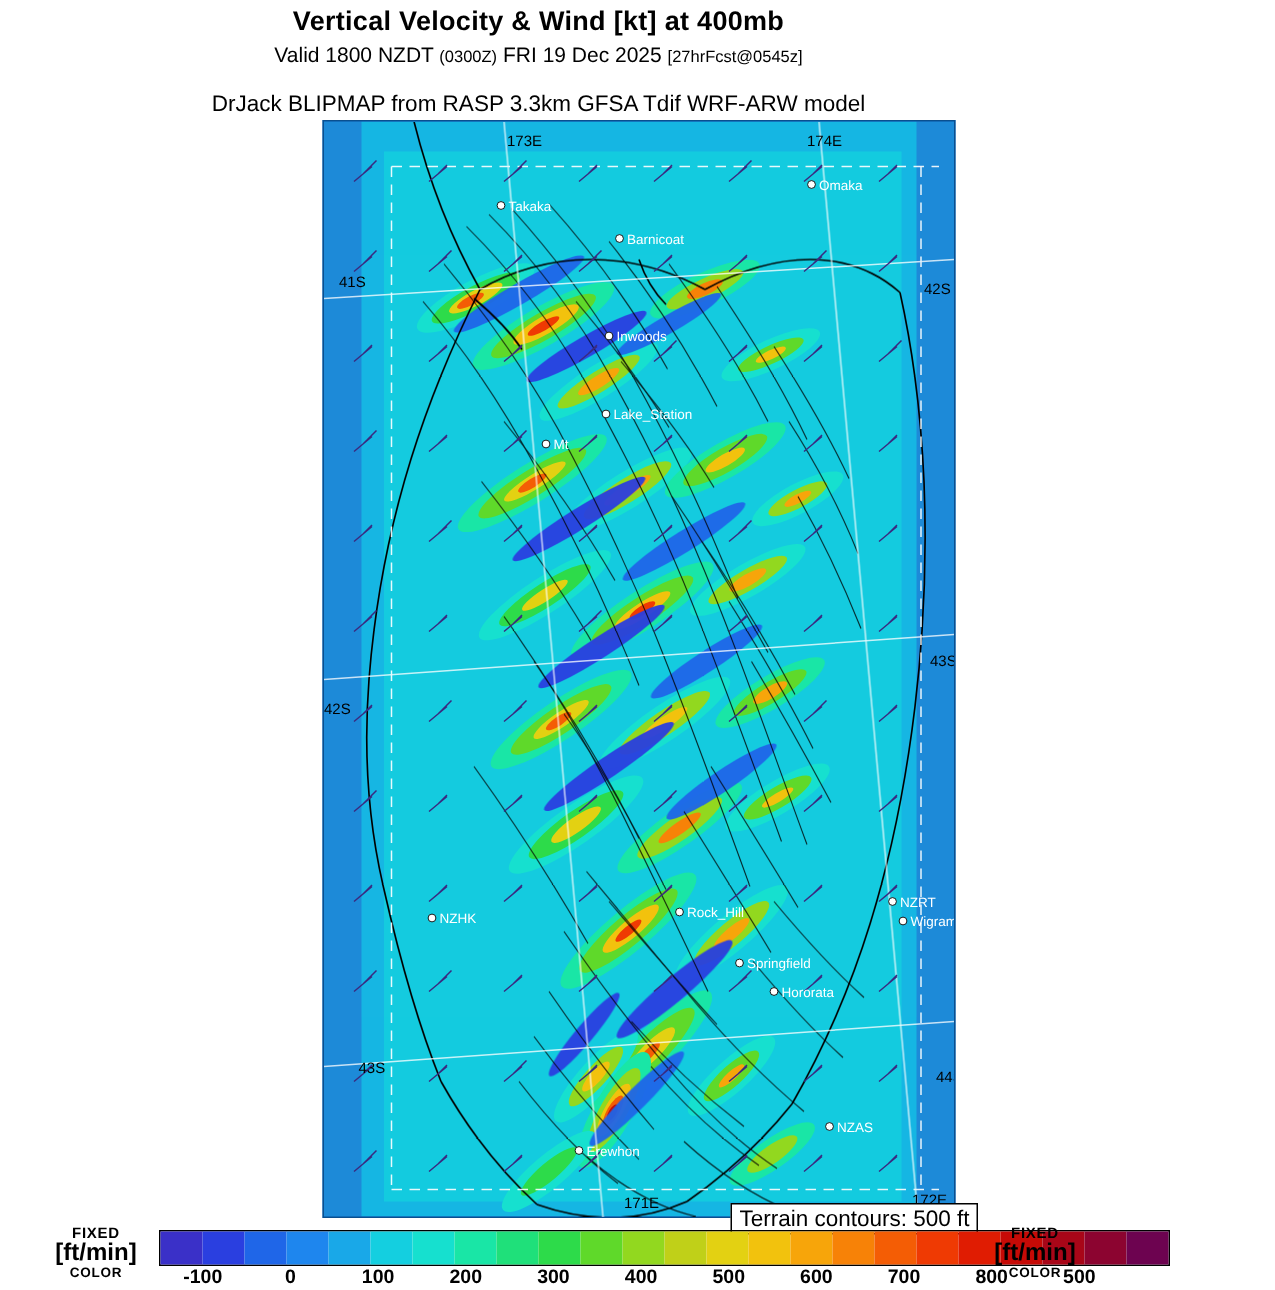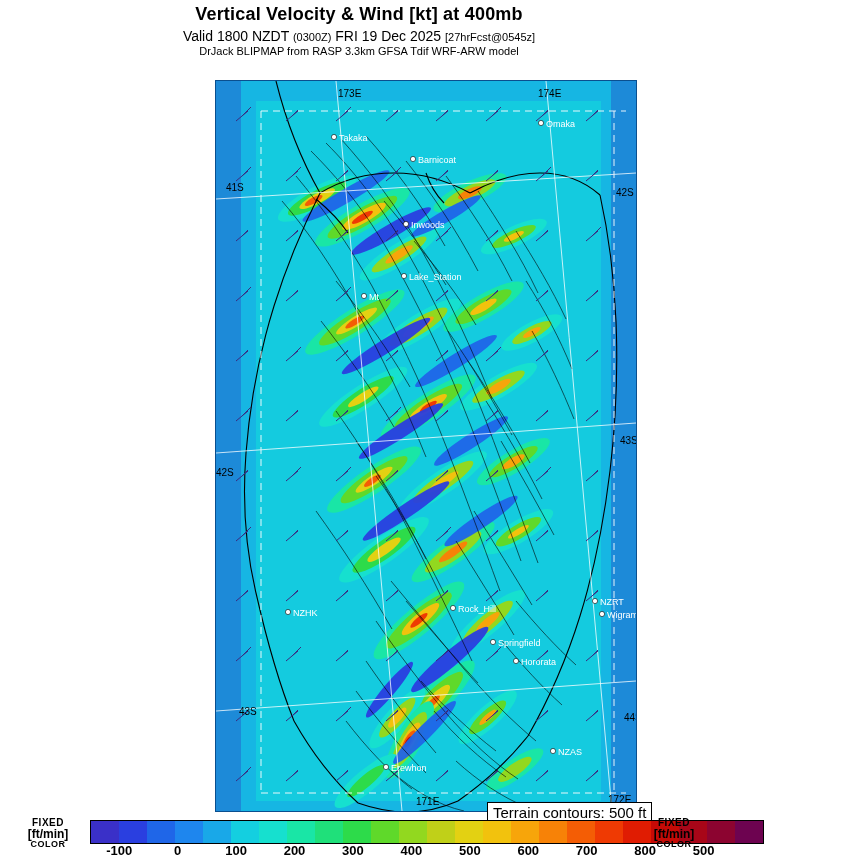--- a/index.html
+++ b/index.html
@@ -4,32 +4,32 @@
 <style>
   html,body{margin:0;padding:0;background:#ffffff;}
   body{width:850px;height:860px;position:relative;font-family:"Liberation Sans",sans-serif;overflow:hidden;}
 
   
   .title-block{position:absolute;top:0;left:0;width:718px;text-align:center;}
   .t1{font-size:18px;font-weight:bold;color:#000;letter-spacing:.2px;margin-top:4px;}
   .t2{font-size:14px;color:#000;margin-top:3px;}
   .t2 .small{font-size:11px;}
   .t2 .fcst{font-size:11px;}
-  .t3{font-size:11px;color:#000;margin-top:1px;}
+  .t3{font-size:15px;color:#000;margin-top:17px;}
 
   
   #map{position:absolute;left:215px;top:80px;width:420px;height:730px;
        background:#1a7fd4;overflow:hidden;border:1px solid #0a4f8f;}
   #map svg{display:block;}
 
   
-  #cbar-wrap{position:absolute;left:0;top:818px;width:714px;height:42px;}
+  #cbar-wrap{position:absolute;left:16px;top:818px;width:714px;height:42px;}
   .cb-side{position:absolute;top:0;width:60px;text-align:center;line-height:1.0;}
   .cb-side .l1{font-size:10px;font-weight:bold;color:#000;letter-spacing:.5px;}
-  .cb-side .l2{font-size:12px;font-weight:bold;color:#000;}
+  .cb-side .l2{font-size:16px;font-weight:bold;color:#000;}
   .cb-side .l3{font-size:9px;font-weight:bold;color:#000;letter-spacing:.5px;}
   #cbar{position:absolute;left:90px;top:2px;width:672px;height:22px;border:1px solid #000;}
   #cbar .seg{height:100%;float:left;}
   #cb-labels{position:absolute;left:90px;top:25px;width:672px;height:16px;}
   #cb-labels span{position:absolute;font-size:13px;font-weight:bold;color:#000;transform:translateX(-50%);}
 
   .terrain-box{position:absolute;left:487px;top:802px;background:#fff;border:1px solid #000;
                font-size:15px;padding:1px 5px;color:#000;}
   .lbl{fill:#ffffff;font-size:9px;font-family:"Liberation Sans",sans-serif;}
   .gridlbl{fill:#000000;font-size:10px;font-family:"Liberation Sans",sans-serif;}

